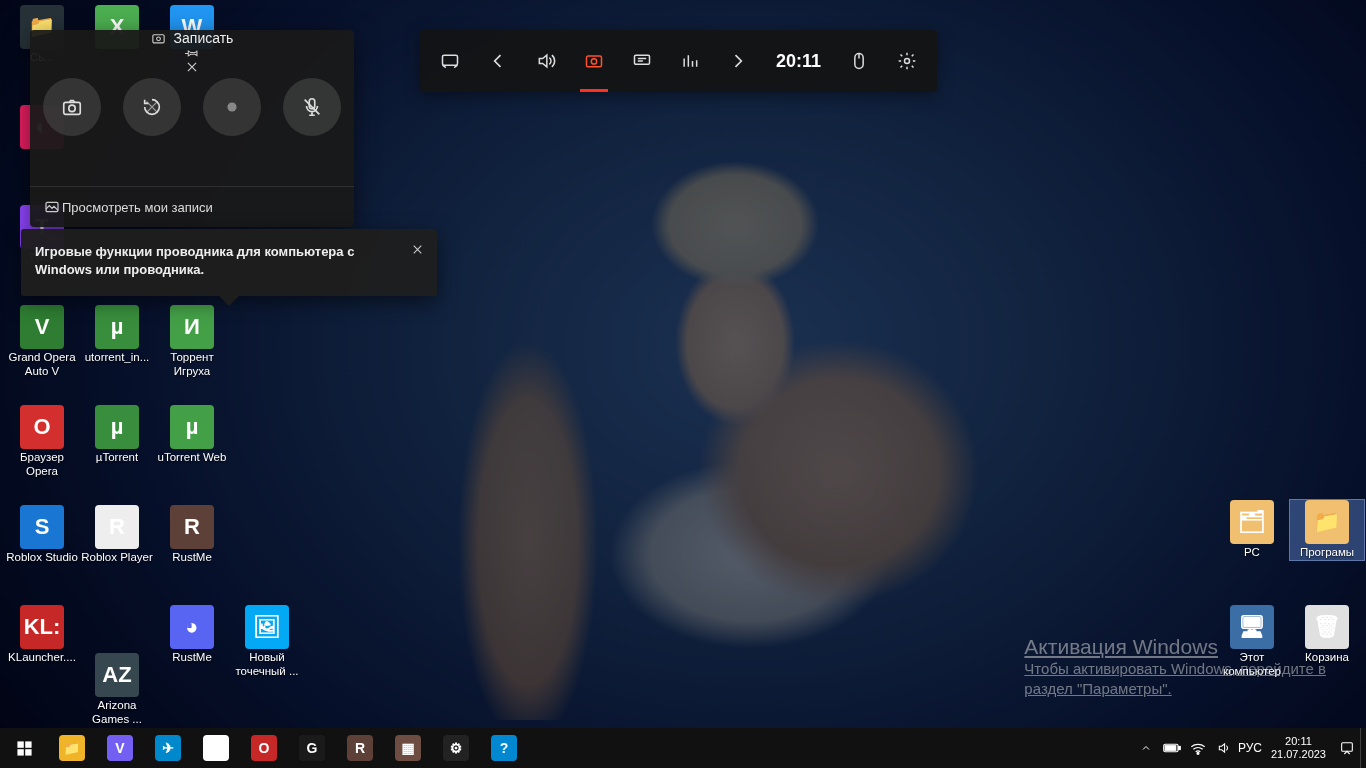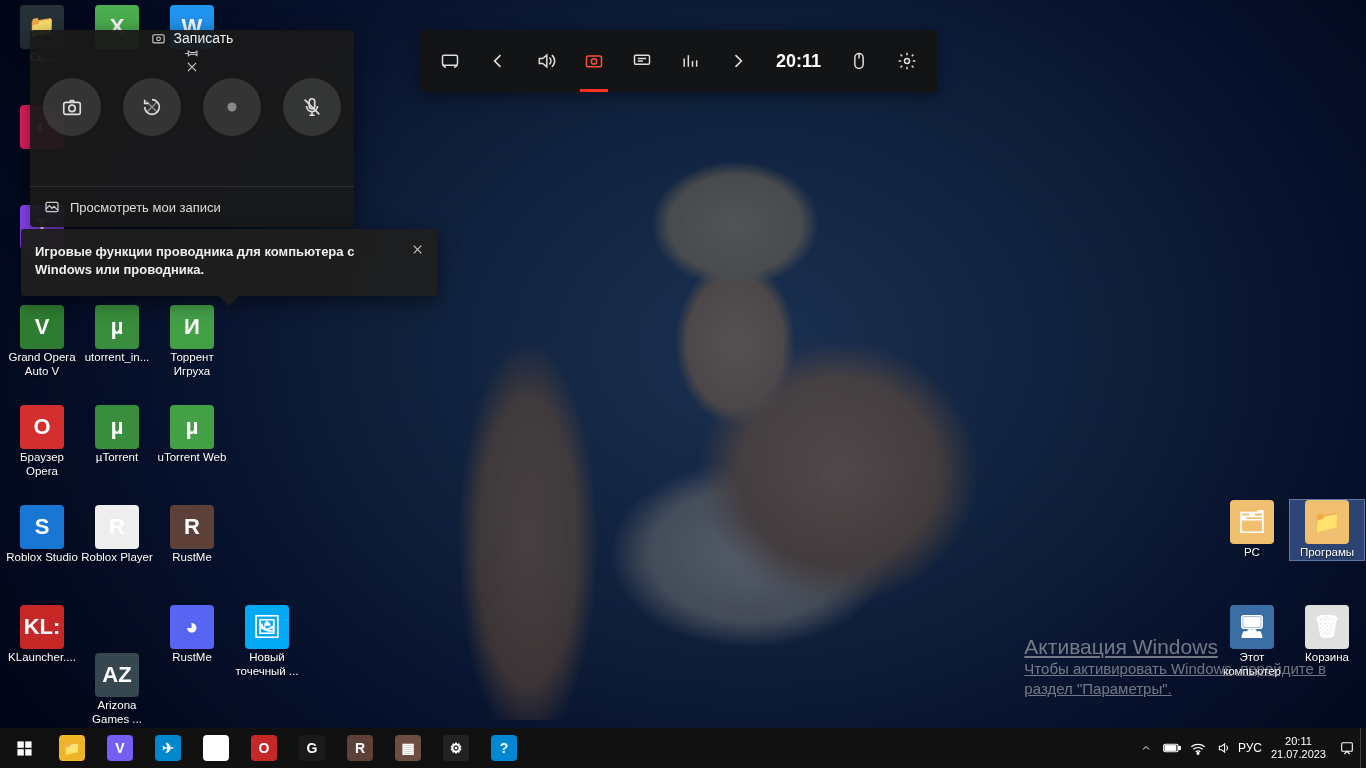--- a/index.html
+++ b/index.html
@@ -46,21 +46,21 @@
 .capture-header .title { flex: 1; display: flex; align-items: center; gap: 8px; }
 .capture-header .win-btn { width: 30px; height: 30px; display: flex; align-items: center; justify-content: center; cursor: pointer; color: #ccc; }
 .capture-body { padding: 10px 8px 12px; display: flex; gap: 12px; justify-content: space-around; }
 .capture-circle {
   width: 58px; height: 58px; border-radius: 50%; background: rgba(60,60,60,0.8);
   display: flex; align-items: center; justify-content: center; color: #ccc; cursor: pointer;
 }
 .capture-body-pad { height: 38px; }
 .capture-footer {
   border-top: 1px solid rgba(255,255,255,0.1); padding: 12px 14px; color: #ddd;
-  font-size: 13px; display: flex; align-items: center; gap: 10px; cursor: pointer;
+  font-size: 13px; display: flex; align-items: center; gap: 2px; cursor: pointer;
 }
 
 .warning-popup {
   position: absolute; top: 229px; left: 21px; width: 416px; background: rgba(30,30,30,0.97);
   border-radius: 3px; padding: 14px 40px 18px 14px; color: #eee; font-size: 13px;
   box-shadow: 0 6px 20px rgba(0,0,0,0.5);
 }
 .warning-popup .msg { font-weight: 600; line-height: 1.35; }
 .warning-popup .close-x { position: absolute; top: 6px; right: 6px; width: 28px; height: 28px; display:flex; align-items:center; justify-content:center; cursor:pointer; color:#ccc; }
 .warning-popup::after {

